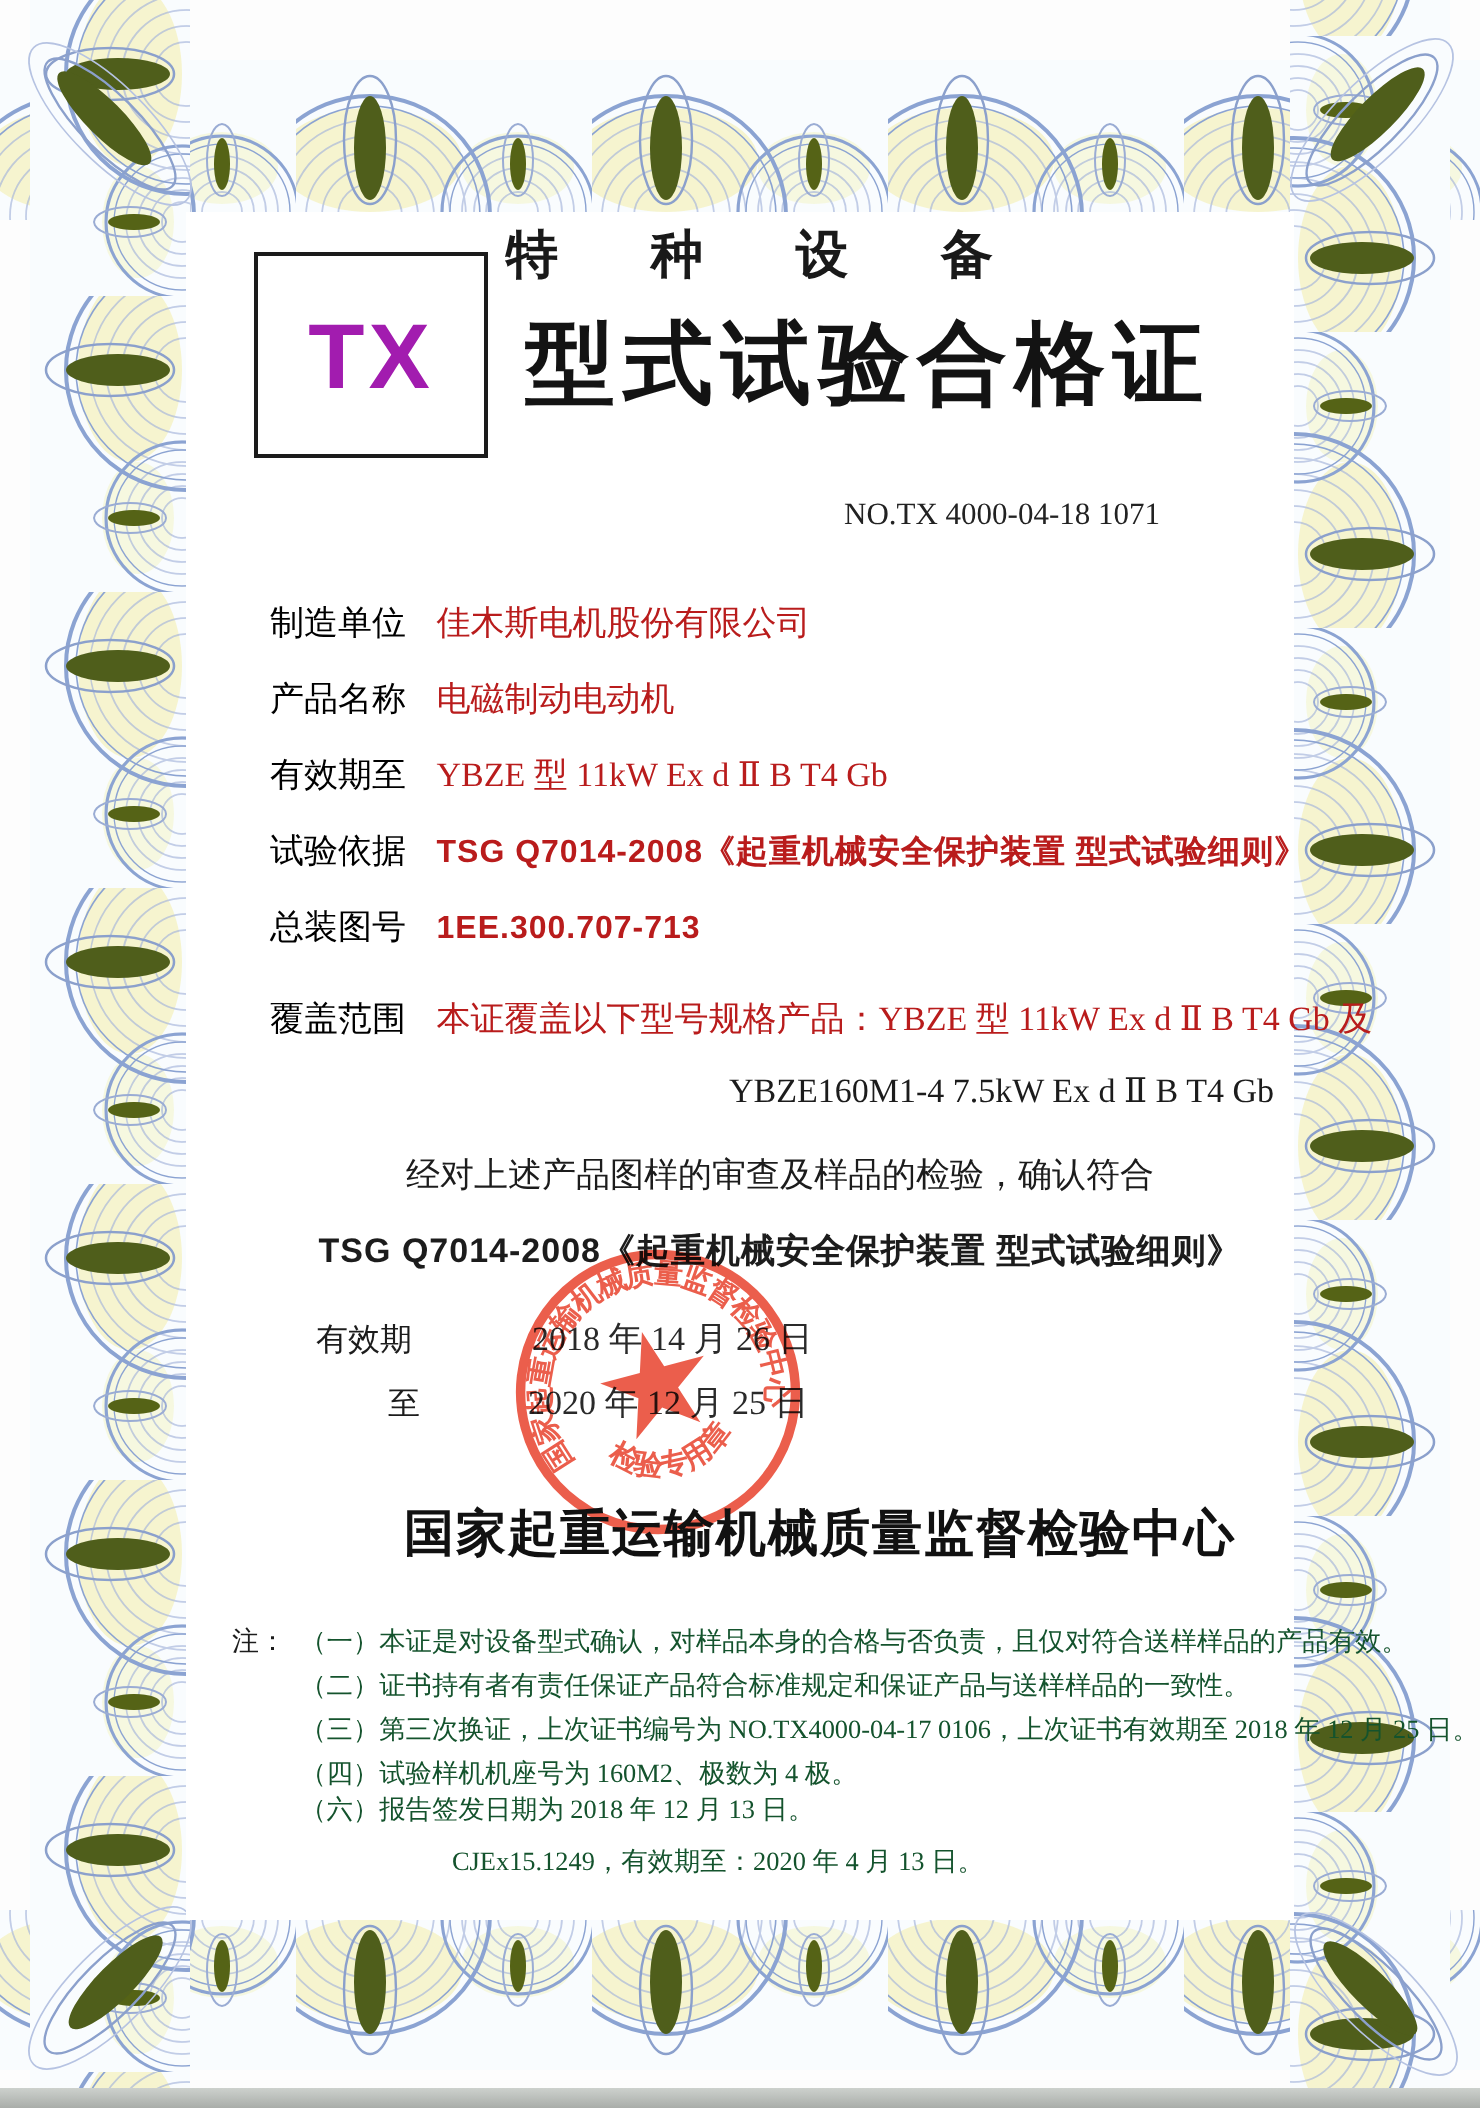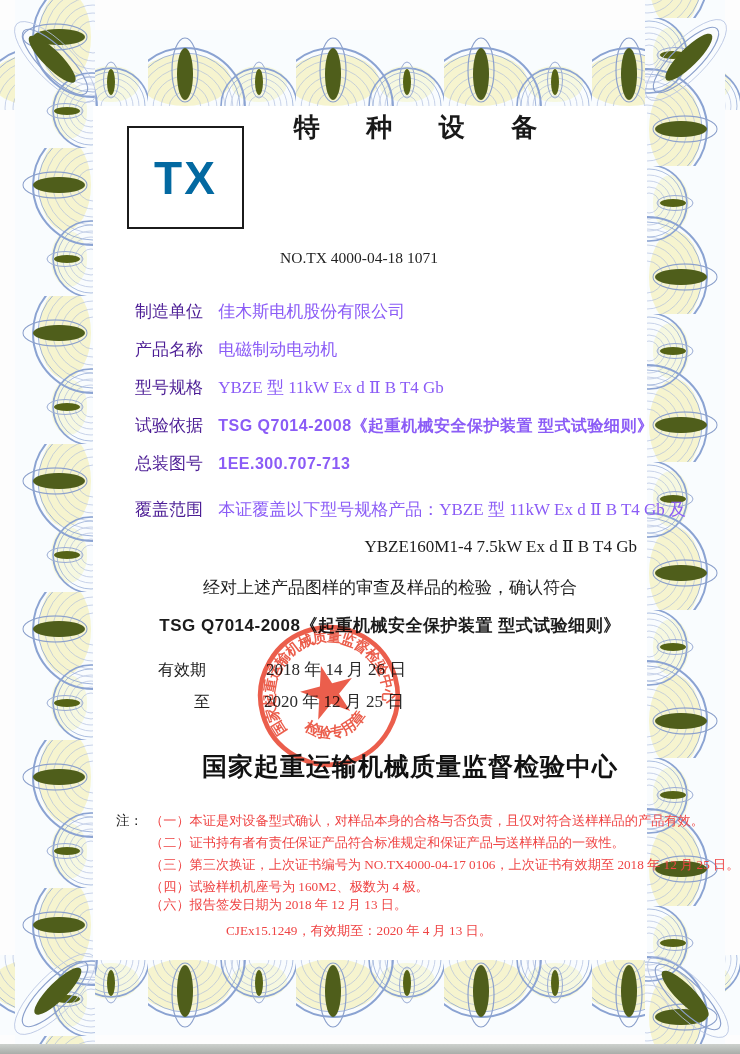--- a/index.html
+++ b/index.html
@@ -10,45 +10,45 @@
   }
   .border-svg{position:absolute;left:0;top:0;width:740px;height:1054px;}
   .panel{position:absolute;left:93px;top:106px;width:554px;height:854px;background:#ffffff;}
   .tx-box{
     position:absolute;left:127px;top:126px;width:113px;height:99px;
     border:2px solid #1b1b1b;display:flex;align-items:center;justify-content:center;
     background:#fff;
   }
   .tx-box span{
     font-family:"Liberation Sans","DejaVu Sans",sans-serif;
-    font-size:46px;font-weight:700;letter-spacing:2px;color:#0369a1;
+    font-size:46px;font-weight:700;letter-spacing:2px;color:#a21caf;
   }
   .cat-title{
-    position:absolute;left:253px;top:110px;width:345px;text-align:center;
+    position:absolute;left:253px;top:110px;width:345px;text-align:left;
     font-size:26px;font-weight:600;letter-spacing:20px;color:#191919;
   }
   .main-title{
     position:absolute;left:248px;top:152px;width:372px;text-align:center;
     font-size:45px;font-weight:700;letter-spacing:4px;color:#131313;
   }
-  .cert-no{position:absolute;left:280px;top:249px;width:300px;text-align:left;font-size:15.5px;color:#222;}
+  .cert-no{position:absolute;left:280px;top:249px;width:300px;text-align:right;font-size:15.5px;color:#222;}
   .frow{position:absolute;left:135px;white-space:nowrap;font-size:17px;line-height:24px;}
-  .frow .lbl{color:#4c1d95;}
-  .frow .val{margin-left:11px;color:#8b5cf6;}
+  .frow .lbl{color:#000000;}
+  .frow .val{margin-left:11px;color:#b91c1c;}
   .hei{font-family:"Liberation Sans","DejaVu Sans",sans-serif;font-weight:700;font-size:16px;letter-spacing:0.5px;}
   .cov2{position:absolute;left:0;width:637px;text-align:right;font-size:17px;white-space:nowrap;}
   .covc{position:absolute;left:130px;width:520px;text-align:center;font-size:17px;white-space:nowrap;}
   .vlabel{position:absolute;font-size:16px;}
   .vdate{position:absolute;font-size:17px;white-space:nowrap;color:#2a2a2a;}
   .issuer{
     position:absolute;left:110px;top:750px;width:600px;text-align:center;
     font-size:25px;font-weight:700;letter-spacing:1px;color:#111;white-space:nowrap;
   }
   .note-label{position:absolute;left:116px;top:812px;font-size:13.5px;}
-  .note-line{position:absolute;left:150px;font-size:13.2px;white-space:nowrap;color:#ef4444;}
+  .note-line{position:absolute;left:150px;font-size:13.2px;white-space:nowrap;color:#14532d;}
   .note-indent{left:186px;margin-left:40px;}
   .stamp{
     position:absolute;left:249px;top:616px;width:160px;height:160px;
     transform:rotate(-15deg);mix-blend-mode:multiply;opacity:0.93;
   }
   .scan-bar{position:absolute;left:0;top:1044px;width:740px;height:10px;
     background:linear-gradient(#cdd1cd,#a9ada9);}
 </style>
 </head>
 <body>
@@ -112,32 +112,33 @@
     <use href="#cleaf" transform="translate(688,997) rotate(-45)"></use>
   </svg>
 
   <div class="panel"></div>
 
   <div class="tx-box">
     <span>TX</span>
   </div>
 
   <div class="cat-title">特 种 设 备</div>
+  <div class="main-title">型式试验合格证</div>
   <div class="cert-no">NO.TX 4000-04-18 1071</div>
 
   <div class="frow" style="top:300px">
     <span class="lbl">制造单位</span>
     <span class="val">佳木斯电机股份有限公司</span>
   </div>
   <div class="frow" style="top:338px">
     <span class="lbl">产品名称</span>
     <span class="val">电磁制动电动机</span>
   </div>
   <div class="frow" style="top:376px">
-    <span class="lbl">型号规格</span>
+    <span class="lbl">有效期至</span>
     <span class="val">YBZE 型 11kW Ex d Ⅱ B T4 Gb</span>
   </div>
   <div class="frow" style="top:414px">
     <span class="lbl">试验依据</span>
     <span class="val hei">TSG Q7014-2008《起重机械安全保护装置 型式试验细则》</span>
   </div>
   <div class="frow" style="top:452px">
     <span class="lbl">总装图号</span>
     <span class="val hei">1EE.300.707-713</span>
   </div>

